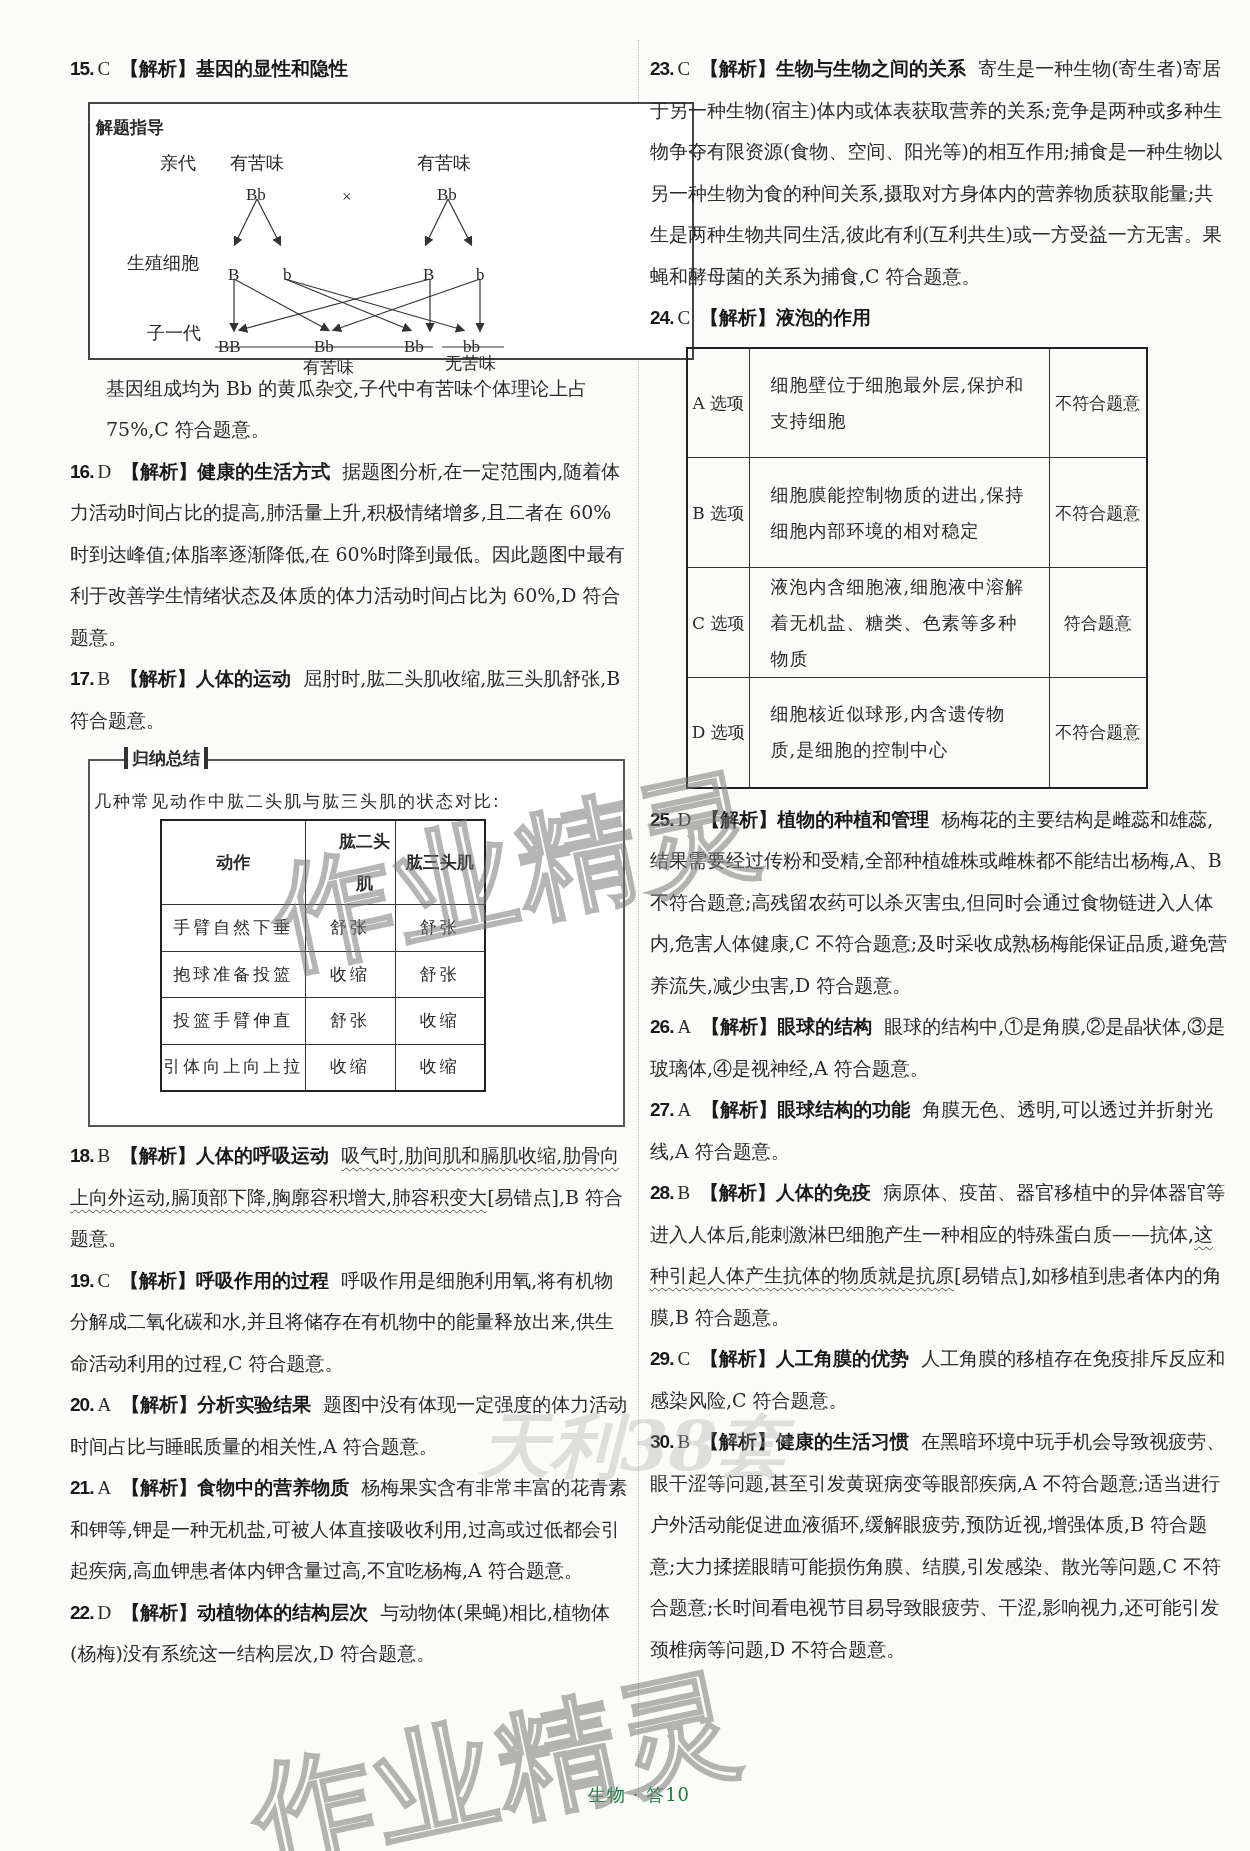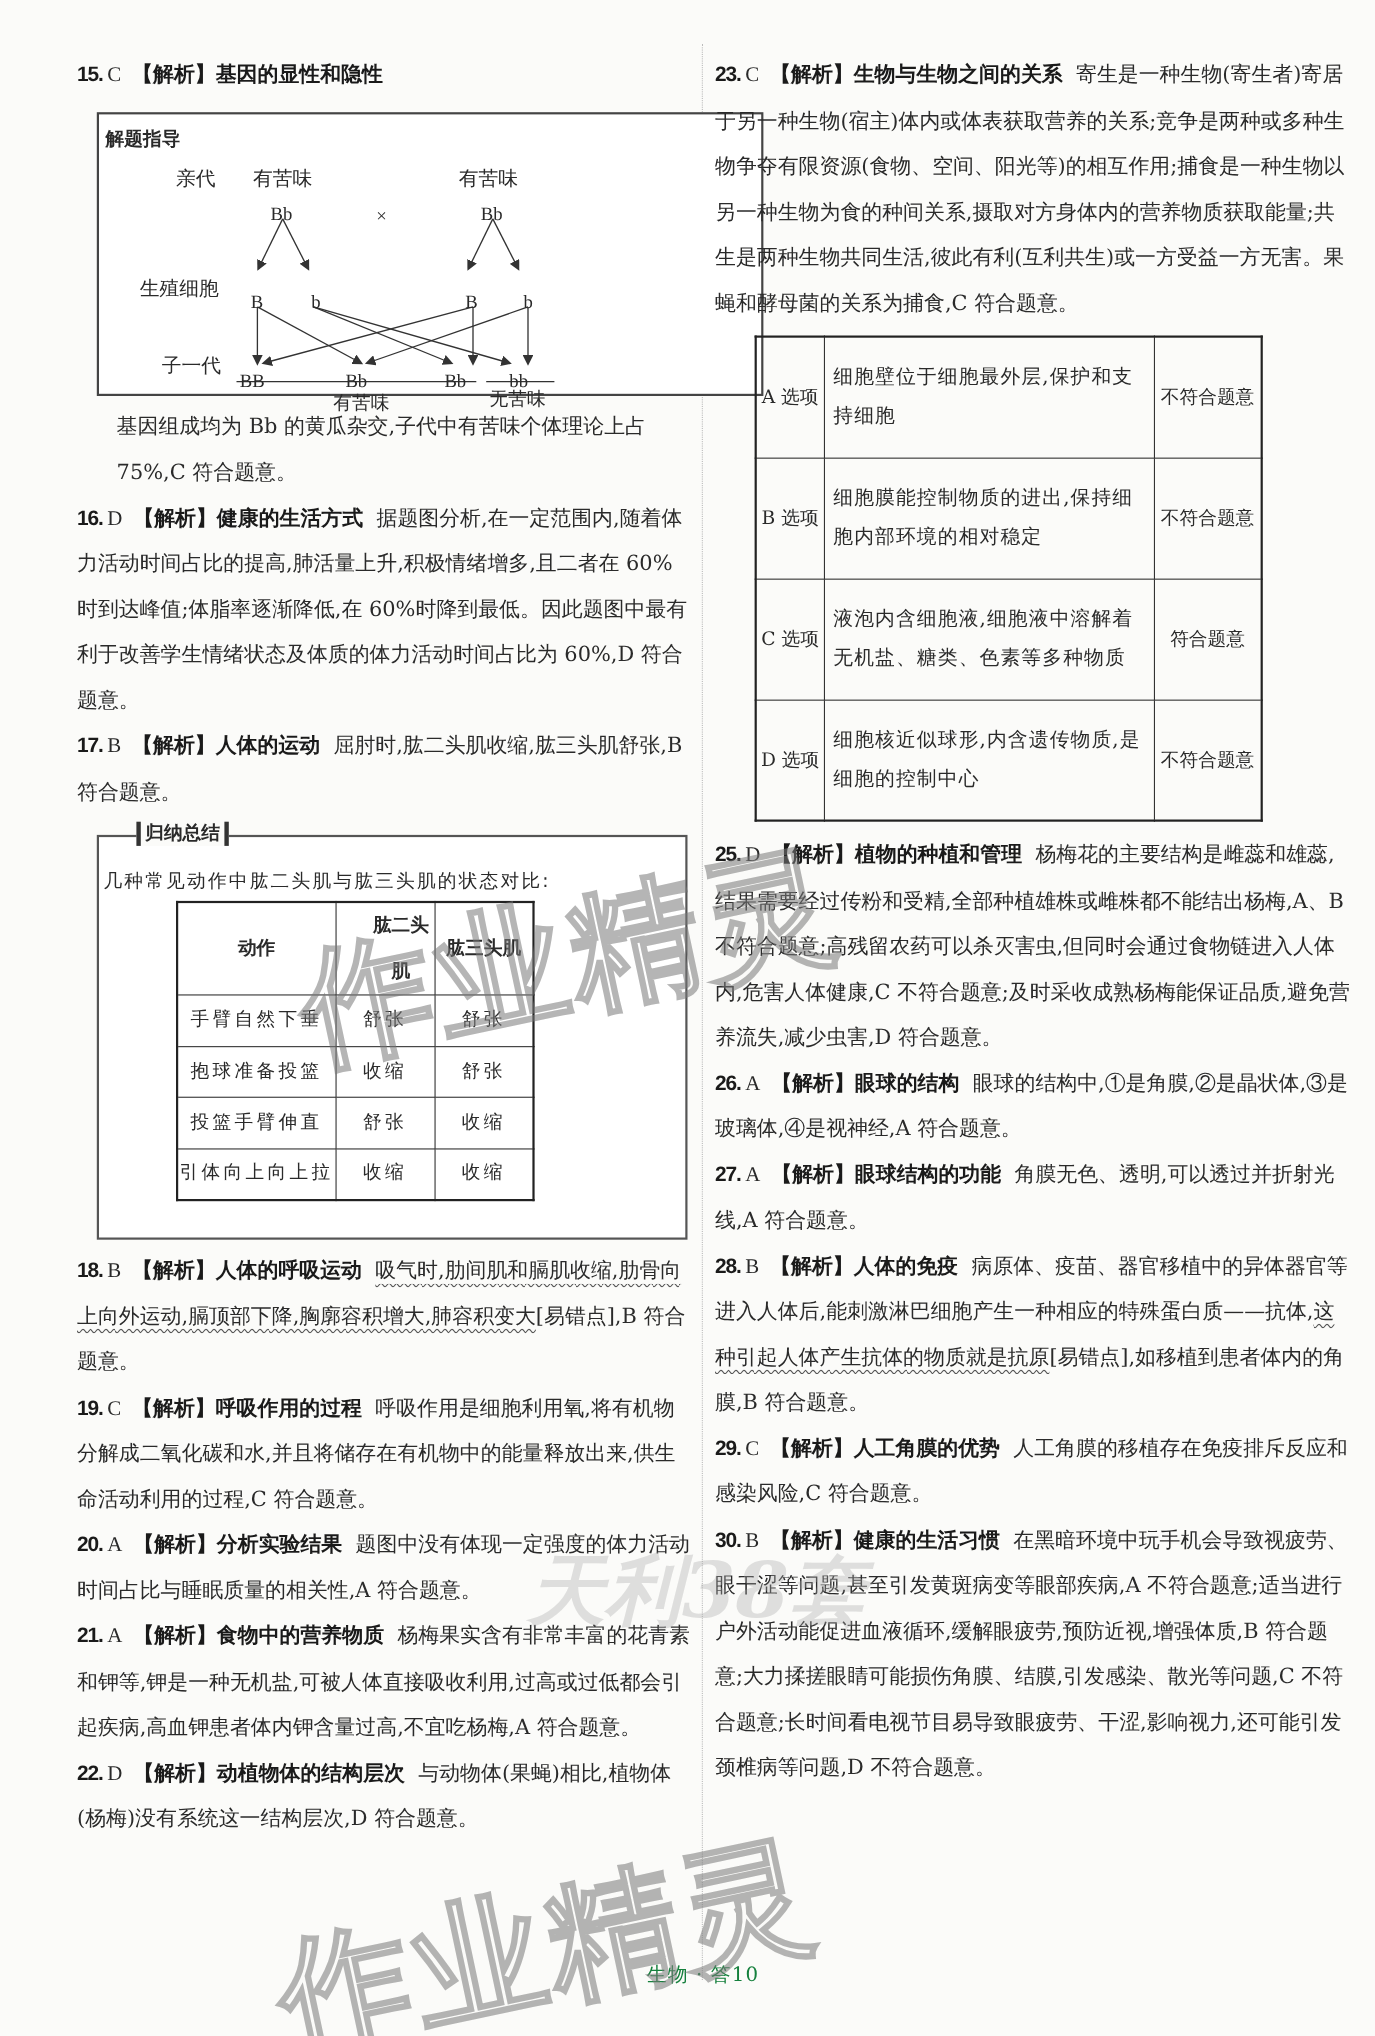--- a/index.html
+++ b/index.html
@@ -35,21 +35,21 @@
   .mtable td, .mtable th { border: 1px solid #333; text-align: center; height: 46.5px; font-size: 17px; letter-spacing: 3px; font-weight: normal; font-family: "DejaVu Sans", sans-serif; }
   .mtable th { font-weight: bold; letter-spacing: 0; height: 47px; }
   .mtable .c1 { width: 144px; }
   .mtable .c2 { width: 90px; padding-left: 29px; }
   .mtable .c3 { width: 90px; }
 
   
   .otable { border-collapse: collapse; border: 2px solid #222; margin: 8px 0 10px 36px; }
   .otable td { border: 1px solid #333; font-size: 18px; line-height: 36px; height: 110px; }
   .otable .oc1 { width: 62px; text-align: center; font-size: 17px; }
-  .otable .oc2 { width: 300px; padding: 0 8px; letter-spacing: 1px; }
+  .otable .oc2 { width: 300px; padding: 0 21px; letter-spacing: 1px; }
   .otable .oc3 { width: 98px; text-align: center; font-size: 17px; }
 
   .footer { position: absolute; left: 588px; top: 1783px; font-size: 18px; letter-spacing: 1px; color: #15803d; }
 
   
   .wm { position: absolute; font-family: "DejaVu Sans", sans-serif; font-weight: bold; color: transparent; -webkit-text-stroke: 2px rgba(120,120,120,0.55); pointer-events: none; transform: rotate(-12deg); }
   .wm2 { position: absolute; font-family: "DejaVu Serif", serif; font-style: italic; font-weight: bold; color: rgba(170,170,170,0.35); pointer-events: none; }
 </style>
 </head>
 <body>
@@ -181,20 +181,21 @@
   </div>
 </div>
 
 <div class="col col-right">
 
   <div class="q">
     <div><span class="num">23.</span><span class="ans">C</span><span class="tag">【解析】生物与生物之间的关系</span>&nbsp;&nbsp;<span class="body">寄生是一种生物(寄生者)寄居于另一种生物(宿主)体内或体表获取营养的关系;竞争是两种或多种生物争夺有限资源(食物、空间、阳光等)的相互作用;捕食是一种生物以另一种生物为食的种间关系,摄取对方身体内的营养物质获取能量;共生是两种生物共同生活,彼此有利(互利共生)或一方受益一方无害。果蝇和酵母菌的关系为捕食,C 符合题意。</span></div>
   </div>
 
   <div class="q">
+    <div class="head"><span class="num">24.</span><span class="ans">C</span><span class="tag">【解析】液泡的作用</span></div>
     <table class="otable">
       <tbody>
           <tr>
         <td class="oc1">A 选项</td>
         <td class="oc2">细胞壁位于细胞最外层,保护和支持细胞</td>
         <td class="oc3">不符合题意</td>
       </tr>
       <tr>
         <td class="oc1">B 选项</td>
         <td class="oc2">细胞膜能控制物质的进出,保持细胞内部环境的相对稳定</td>

